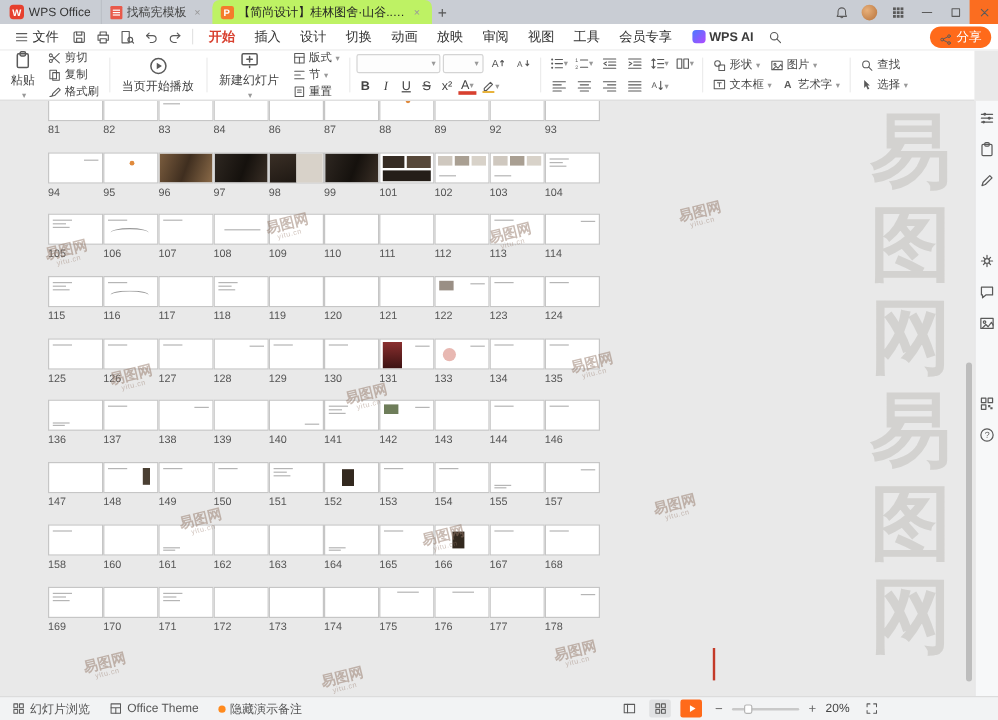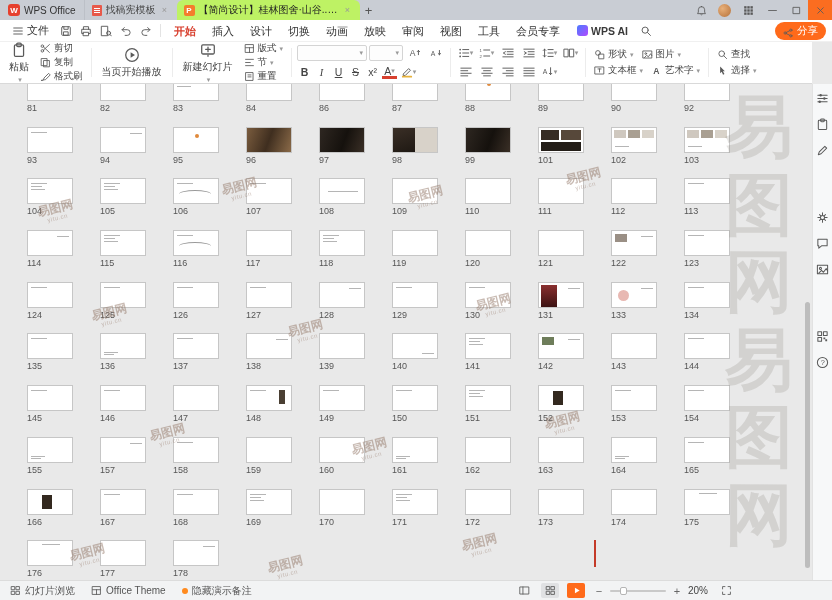--- a/index.html
+++ b/index.html
@@ -64,21 +64,21 @@
   .ddn::after{content:"▾";font-size:7px;color:#999}
 
   [data-icon] svg{display:block}
   [data-icon] svg *{stroke:#5a5a5a;fill:none;stroke-width:1.1;stroke-linecap:round;stroke-linejoin:round}
   [data-icon] svg .f{fill:#5a5a5a;stroke:none}
   [data-icon] svg .fw{fill:#fff;stroke:none}
   [data-icon] svg text{stroke:none;fill:#5a5a5a}
 
   
   .content{position:absolute;top:84px;left:0;right:20px;bottom:20px;background:#e9e9e9;overflow:hidden}
-  .grid{display:grid;grid-template-columns:repeat(10,46px);column-gap:27px;grid-auto-rows:51.7px;margin:-9px 0 0 27px;position:relative;z-index:1}
+  .grid{display:grid;grid-template-columns:repeat(10,46px);grid-auto-rows:51.7px;margin:-9px 0 0 40px;position:relative;z-index:1}
   .cell{width:46px}
   .thumb{width:46px;height:26px;background:#fff;border:1px solid #c6c6c6;position:relative;overflow:hidden}
   .num{font-size:9px;color:#555;margin-top:2px}
   .pp{position:absolute;background:#b5b5b5}
   .tl1{left:3px;top:4px;width:16px;height:1px}
   .tl2{left:3px;top:7px;width:11px;height:1px}
   .tl3{left:3px;top:10px;width:14px;height:1px}
   .bl1{left:3px;bottom:5px;width:14px;height:1px}
   .bl2{left:3px;bottom:3px;width:10px;height:1px}
   .rl1{right:3px;top:5px;width:12px;height:1px}
@@ -564,24 +564,20 @@
           <div class="pp dotA"></div>
         </div>
         <div class="num">88</div>
       </div>
       <div class="cell">
         <div class="thumb"></div>
         <div class="num">89</div>
       </div>
       <div class="cell">
         <div class="thumb"></div>
-        <div class="num">90</div>
-      </div>
-      <div class="cell">
-        <div class="thumb"></div>
         <div class="num">92</div>
       </div>
       <div class="cell">
         <div class="thumb">
           <div class="pp tl1"></div>
         </div>
         <div class="num">93</div>
       </div>
       <div class="cell">
         <div class="thumb">
@@ -880,26 +876,20 @@
       <div class="cell">
         <div class="thumb">
           <div class="pp tl1"></div>
         </div>
         <div class="num">144</div>
       </div>
       <div class="cell">
         <div class="thumb">
           <div class="pp tl1"></div>
         </div>
-        <div class="num">145</div>
-      </div>
-      <div class="cell">
-        <div class="thumb">
-          <div class="pp tl1"></div>
-        </div>
         <div class="num">146</div>
       </div>
       <div class="cell">
         <div class="thumb"></div>
         <div class="num">147</div>
       </div>
       <div class="cell">
         <div class="thumb">
           <div class="pp figr"></div>
           <div class="pp tl1"></div>
@@ -955,24 +945,20 @@
         <div class="thumb">
           <div class="pp rl1"></div>
         </div>
         <div class="num">157</div>
       </div>
       <div class="cell">
         <div class="thumb">
           <div class="pp tl1"></div>
         </div>
         <div class="num">158</div>
-      </div>
-      <div class="cell">
-        <div class="thumb"></div>
-        <div class="num">159</div>
       </div>
       <div class="cell">
         <div class="thumb"></div>
         <div class="num">160</div>
       </div>
       <div class="cell">
         <div class="thumb">
           <div class="pp bl1"></div>
           <div class="pp bl2"></div>
         </div>

